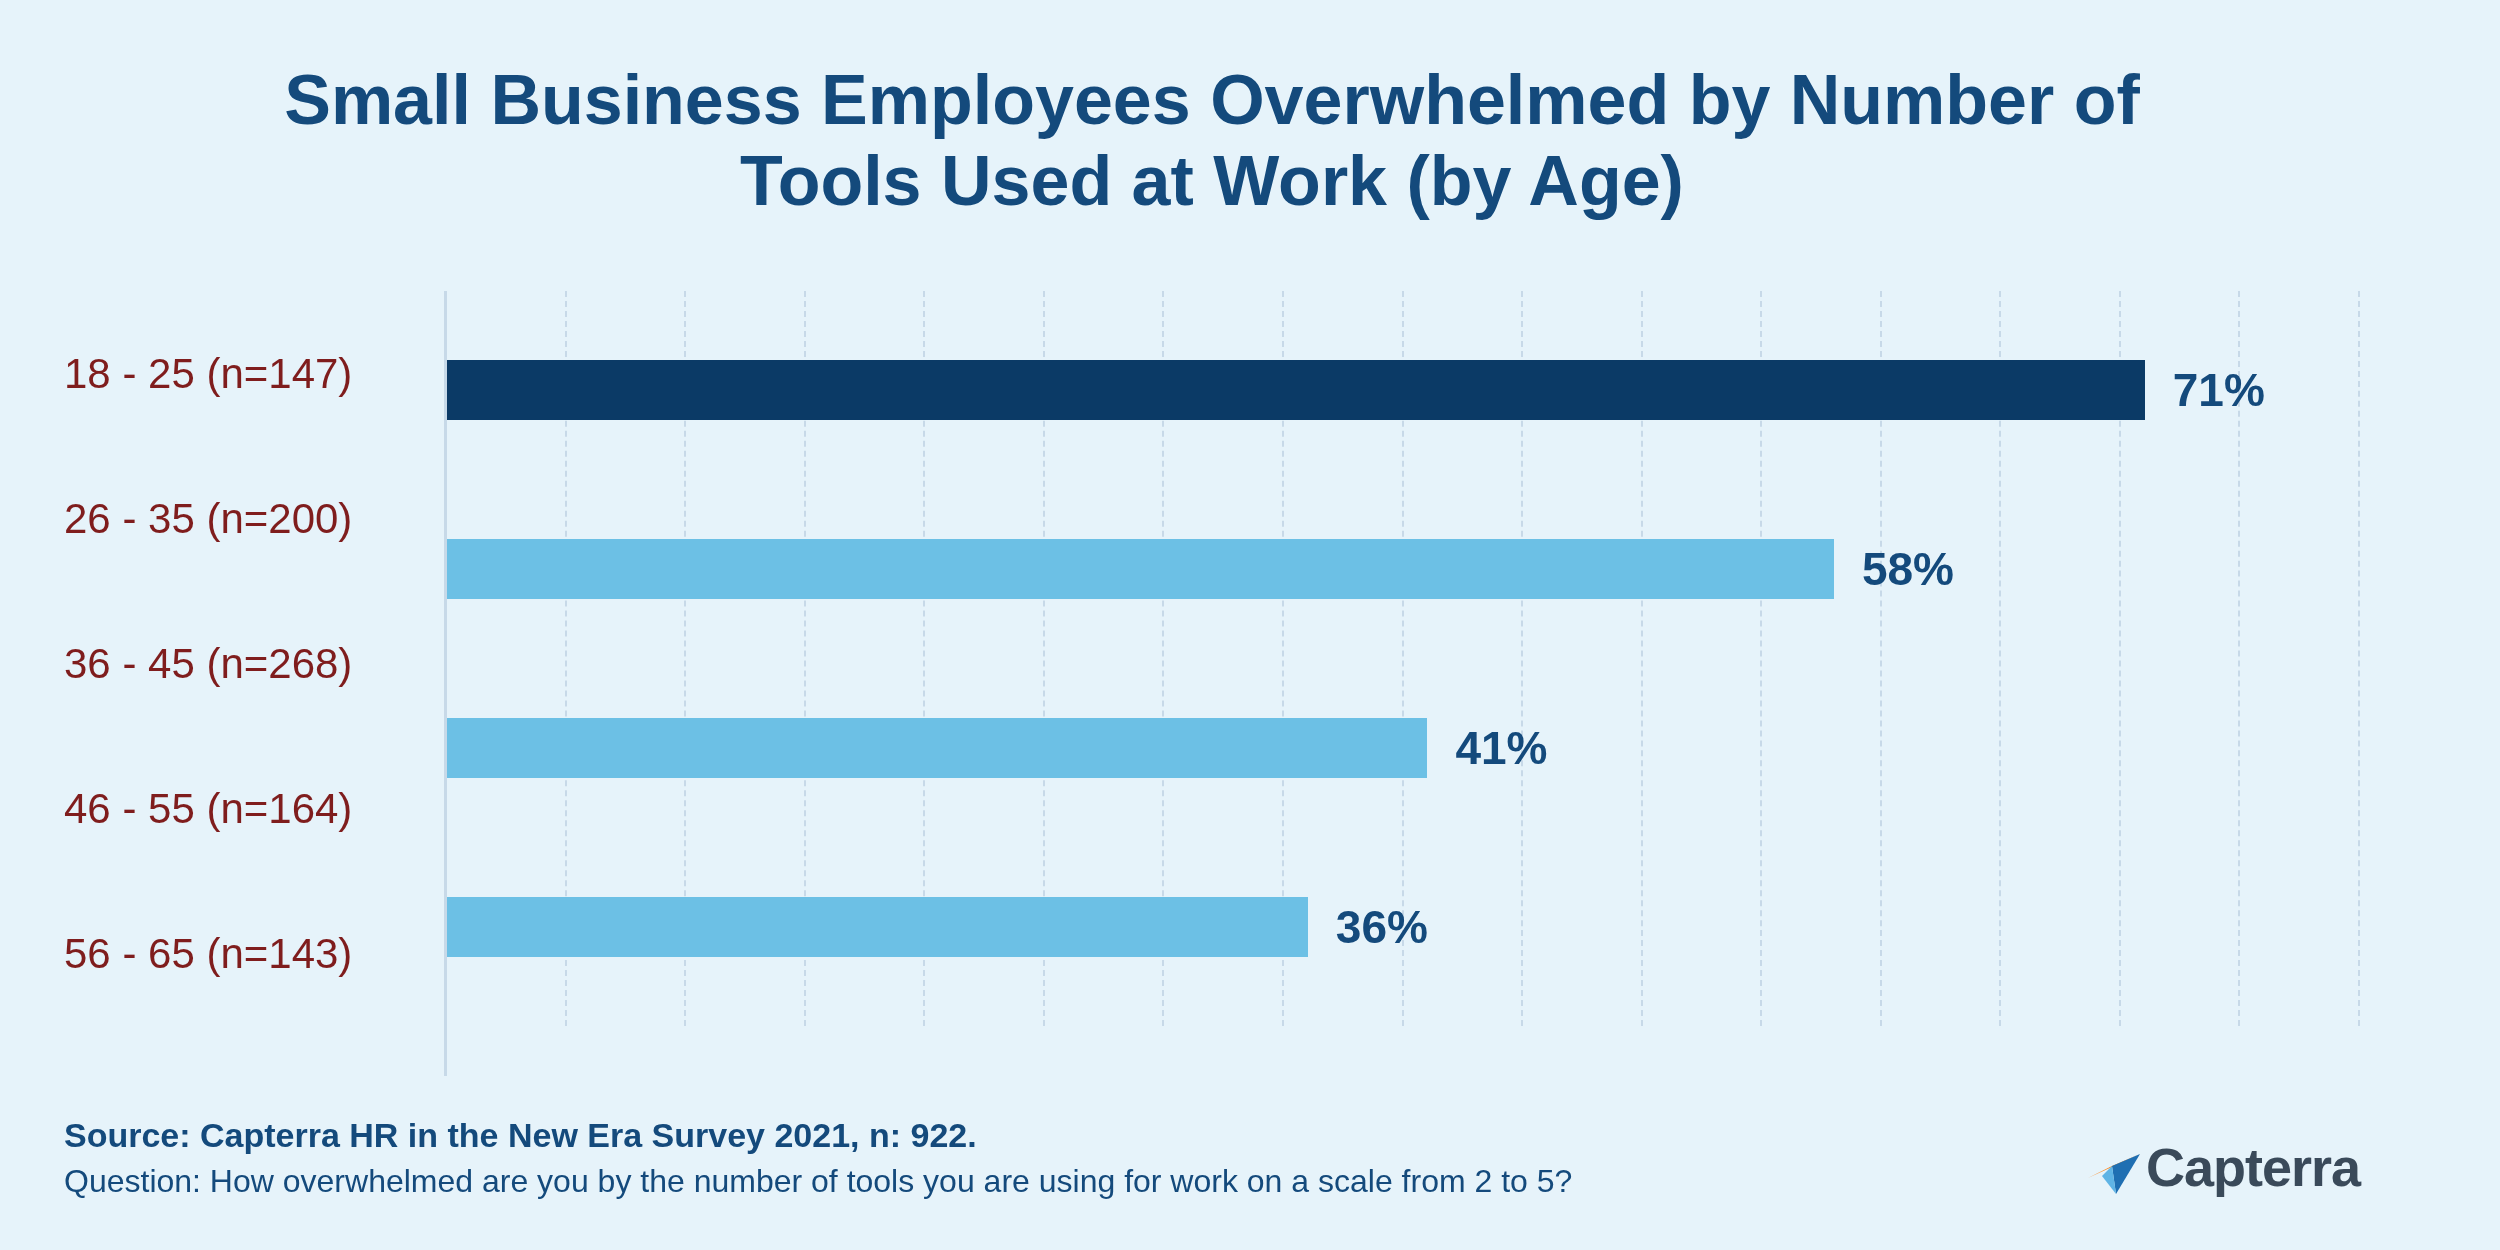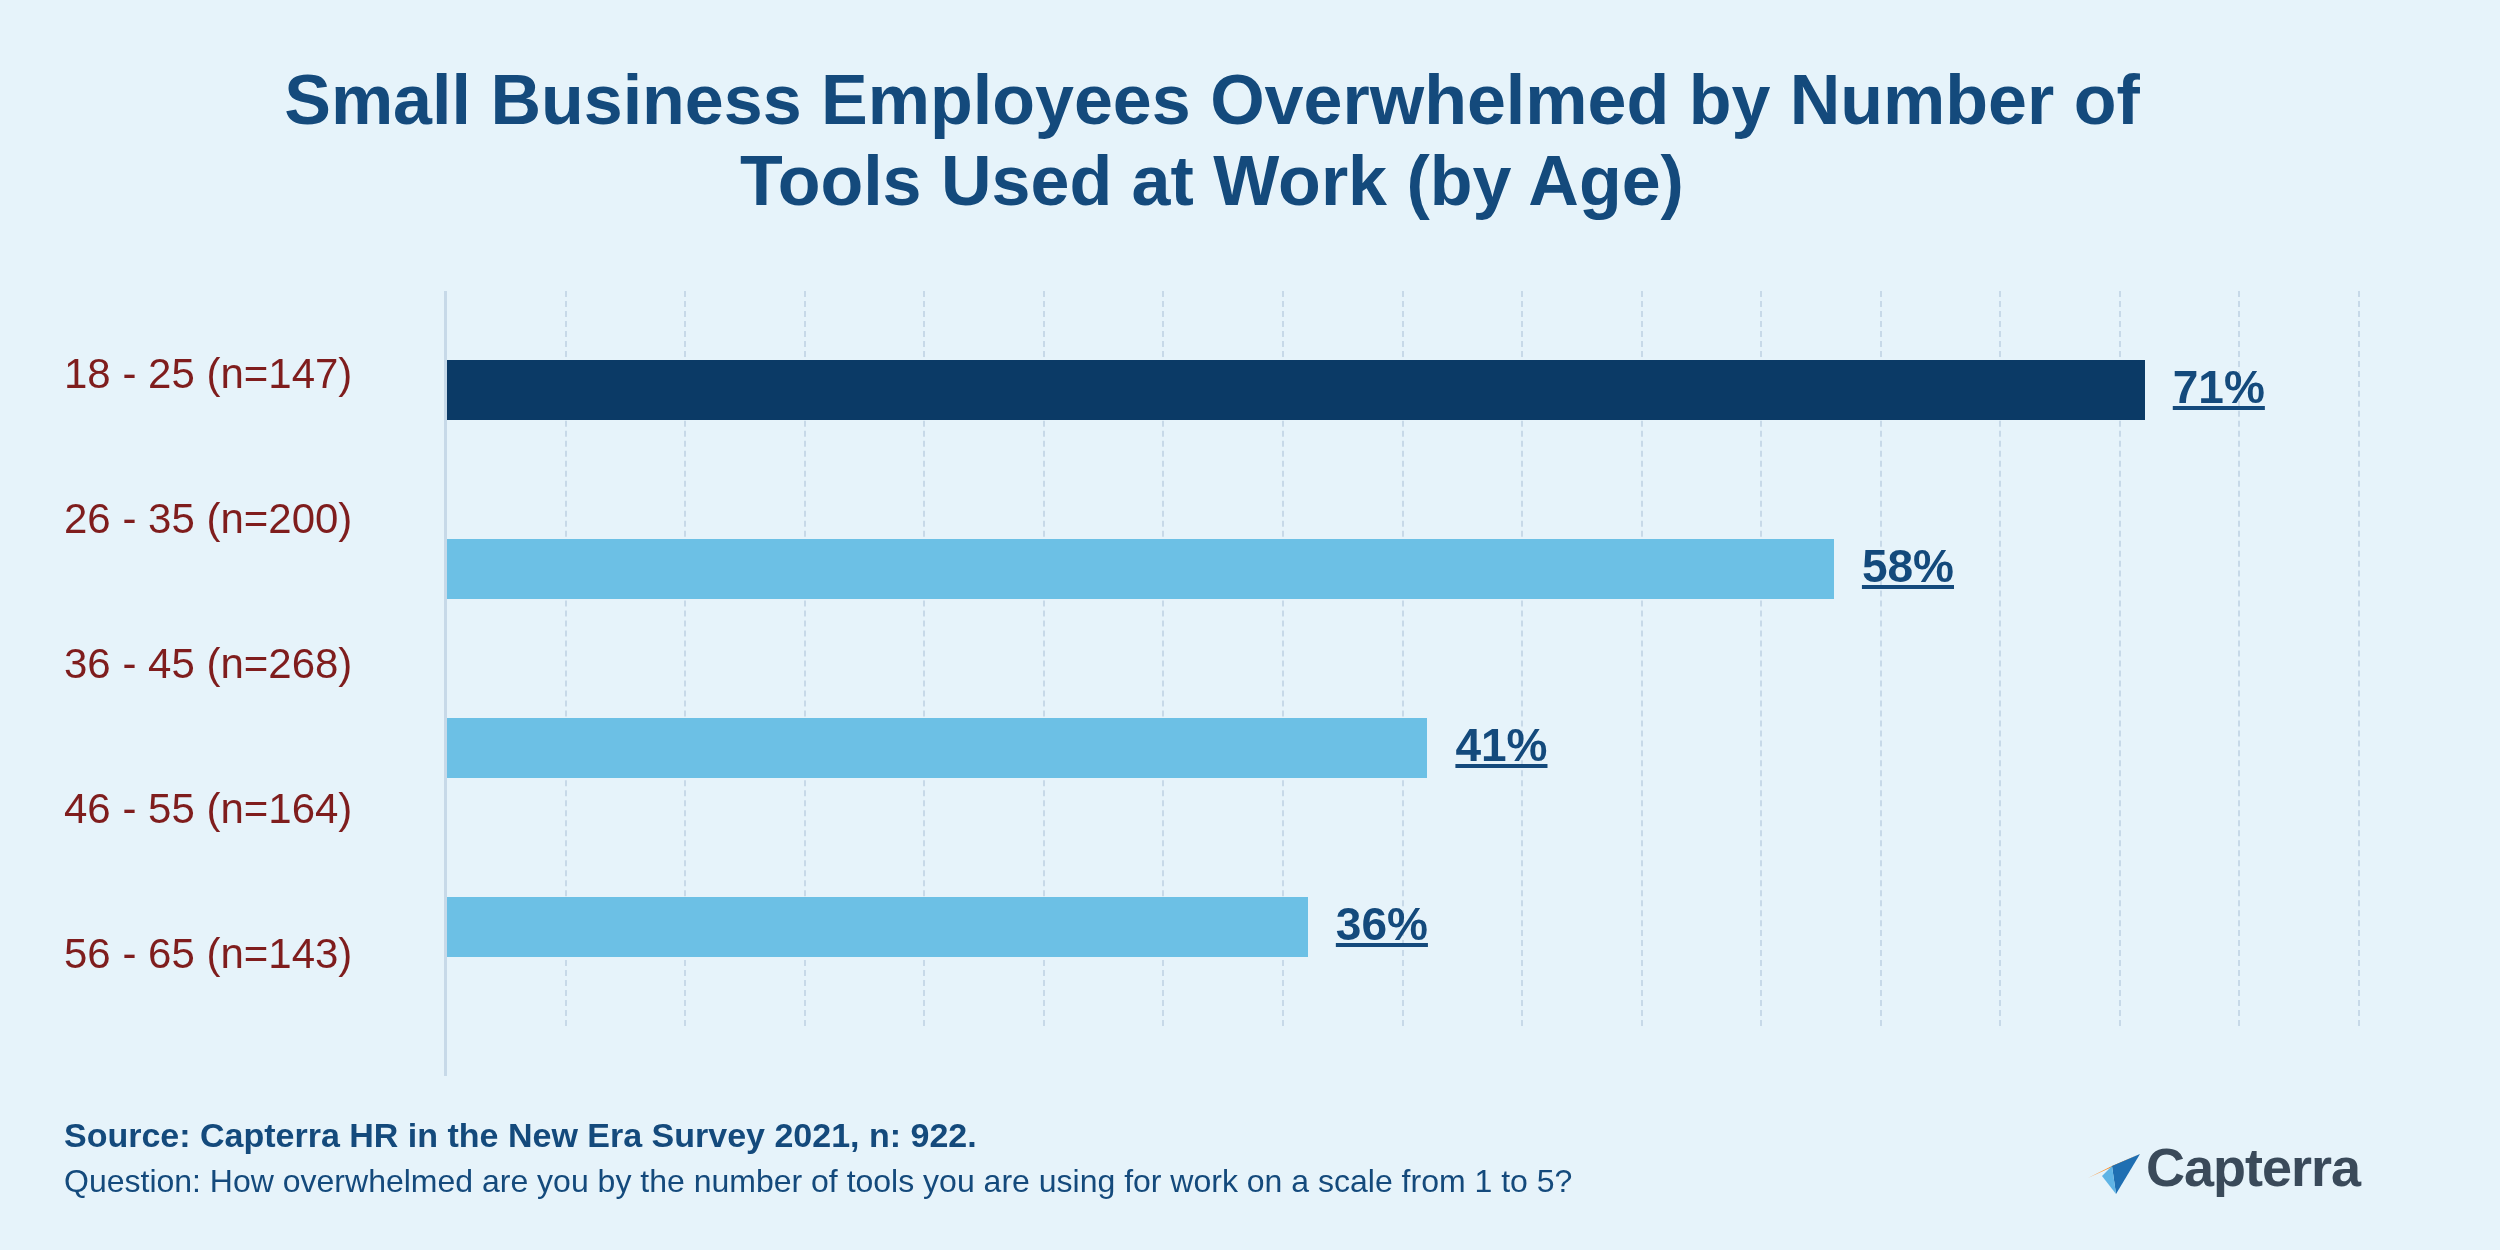--- a/index.html
+++ b/index.html
@@ -69,22 +69,21 @@
     position: absolute;
     inset: 0 0 50px 0;
     display: flex;
     flex-direction: column;
     justify-content: space-around;
     padding: 10px 0;
   }
   .bar-row {
     height: 60px;
     display: flex;
-    align-items: flex-start;
-    text-decoration: underline;
+    align-items: center;
   }
   .bar {
     height: 100%;
     background: #6cc0e5;
   }
   .bar.highlight { background: #0b3a66; }
   .value-label {
     font-size: 46px;
     font-weight: 700;
     color: #144a7c;
@@ -171,21 +170,21 @@
             <div class="bar" style="width: 45%;"></div>
             <div class="value-label">36%</div>
           </div>
         </div>
     </div>
   </div>
 
   <div class="footer">
     <div class="source-block">
       <div class="source-line">Source: Capterra HR in the New Era Survey 2021, n: 922.</div>
-      <div class="question-line">Question: How overwhelmed are you by the number of tools you are using for work on a scale from 1 to 5?</div>
+      <div class="question-line">Question: How overwhelmed are you by the number of tools you are using for work on a scale from 2 to 5?</div>
     </div>
     <div class="brand">
       <span class="brand-icon">
         <svg width="64" height="64" viewBox="0 0 64 64">
           <polygon points="6,42 58,18 30,30" fill="#ff7a00"></polygon>
           <polygon points="30,30 58,18 34,58" fill="#1f6fb2"></polygon>
           <polygon points="30,30 34,58 20,40" fill="#5fb4e5"></polygon>
         </svg>
       </span>
       <span class="brand-name">Capterra</span>

